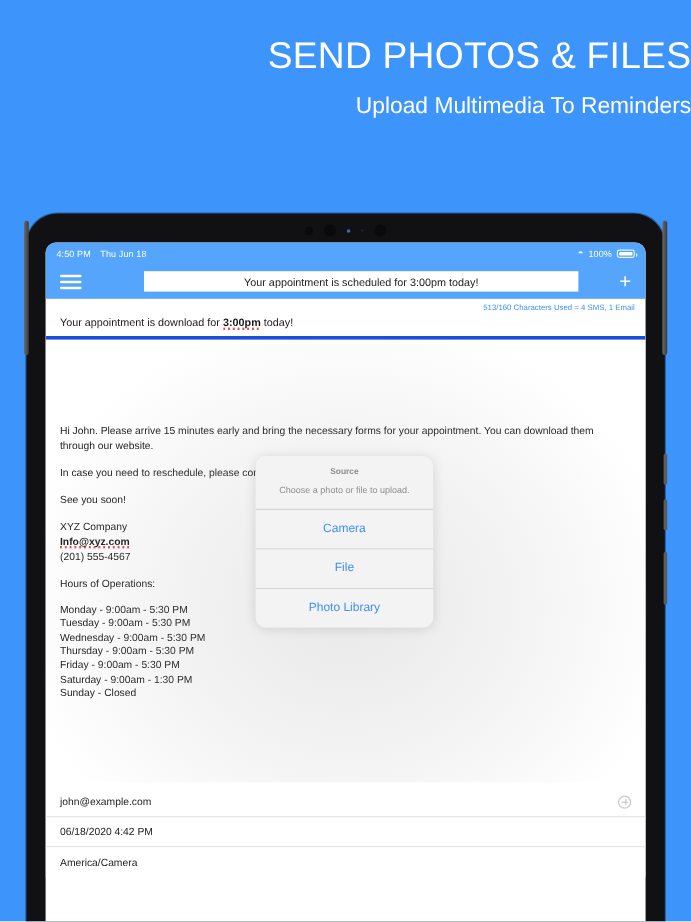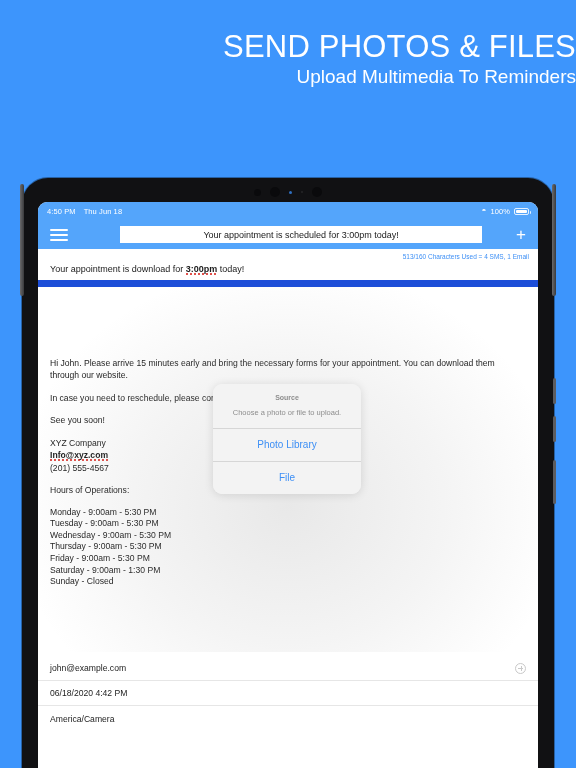--- a/index.html
+++ b/index.html
@@ -31,21 +31,21 @@
   .promo-title {
     font-size: 31px;
     letter-spacing: 0.2px;
     font-weight: 400;
     margin-top: 30px;
     line-height: 1.1;
   }
   .promo-sub {
     font-size: 19px;
     font-weight: 400;
-    margin-top: 2px;
+    margin-top: 14px;
   }
 
   
   .device {
     position: absolute;
     left: 22px;
     top: 178px;
     width: 532px;
     height: 620px;
     background: #111113;
@@ -196,21 +196,21 @@
     background-position: 0 100%;
     padding-bottom: 1px;
     font-weight: bold;
   }
 
   
   .editor {
     position: relative;
     height: 372px;
     background: #ffffff;
-    border-top: 7px solid #1d4ed8;
+    border-top: 3px solid #1d4ed8;
     overflow: hidden;
   }
   .editor-spacer { height: 70px; }
   .editor-body {
     padding: 0 12px;
     font-size: 8.6px;
     line-height: 1.45;
     color: #1c1c1c;
   }
   .editor-body p { margin-bottom: 10px; }
@@ -408,22 +408,23 @@
           </div>
         </div>
 
         <div class="dim"></div>
 
         <div class="actionsheet" style="top:97px">
           <div class="as-head">
             <div class="as-title">Source</div>
             <div class="as-desc">Choose a photo or file to upload.</div>
           </div>
+          <div class="as-item">Camera</div>
+          <div class="as-item">File</div>
           <div class="as-item">Photo Library</div>
-          <div class="as-item">File</div>
         </div>
       </div>
 
 
       <div class="rows">
         <div class="row">
           <span class="val">john@example.com</span>
           <span class="add-circle"></span>
         </div>
         <div class="row">

